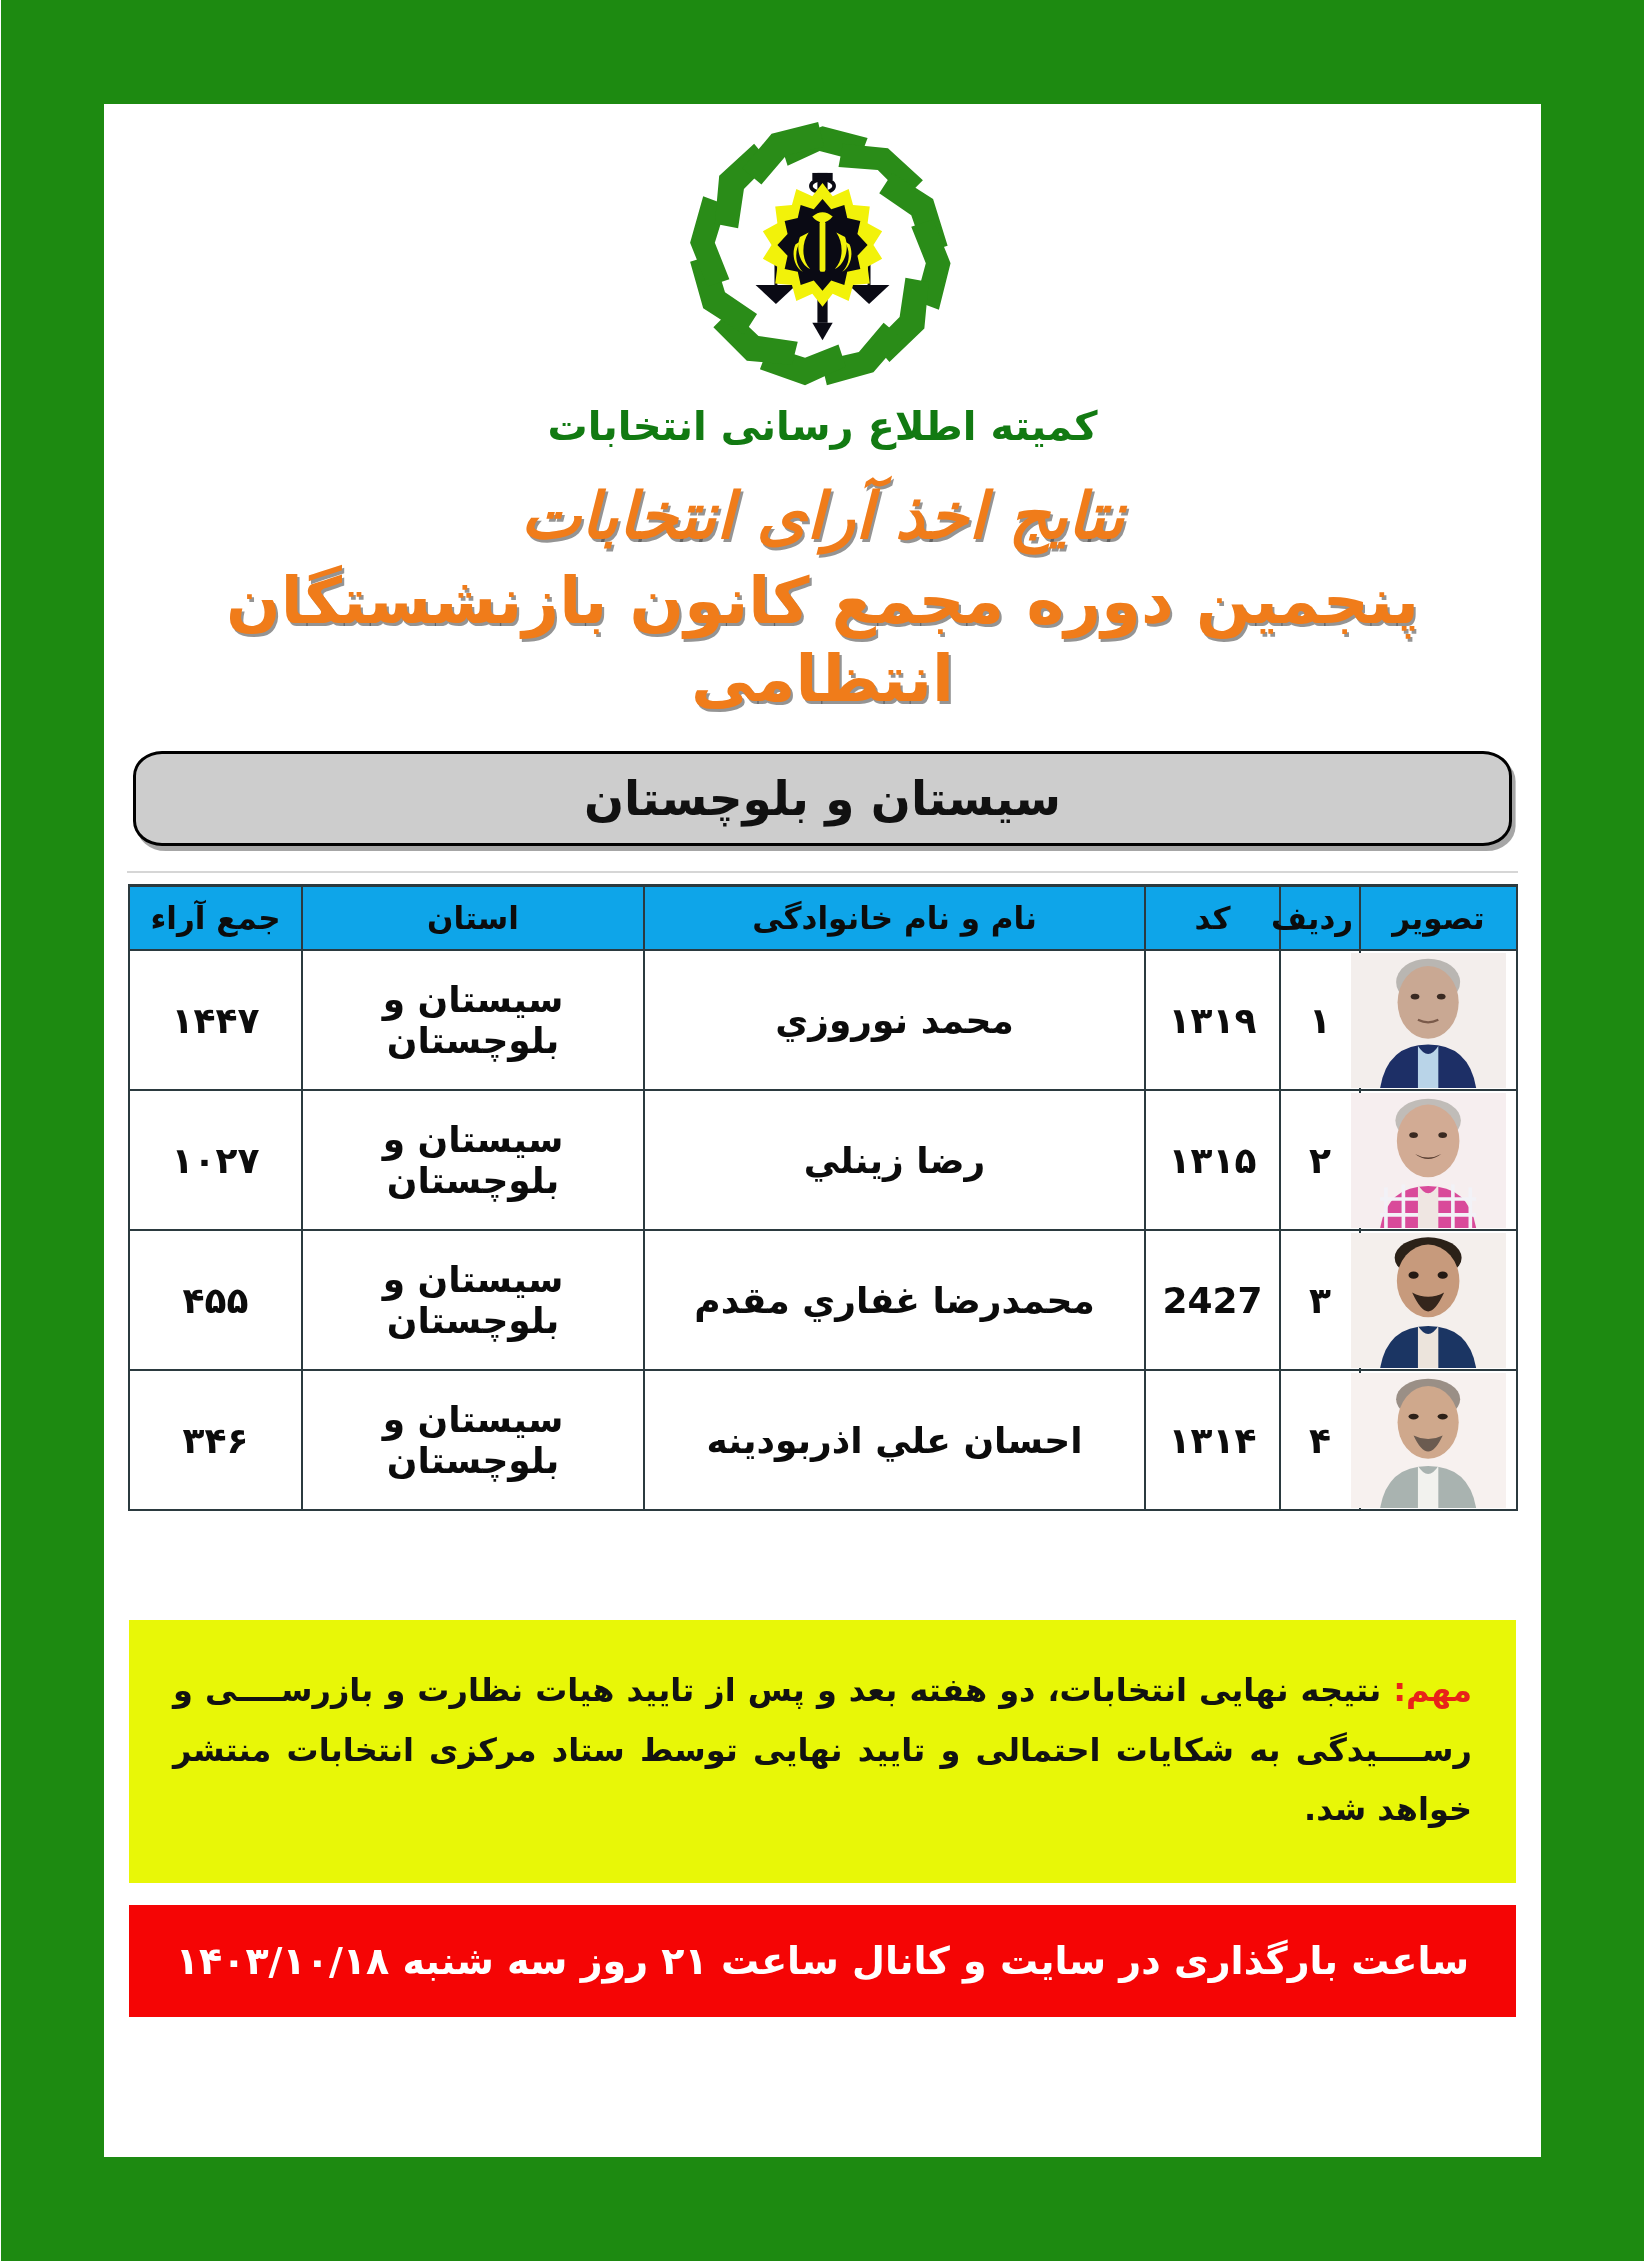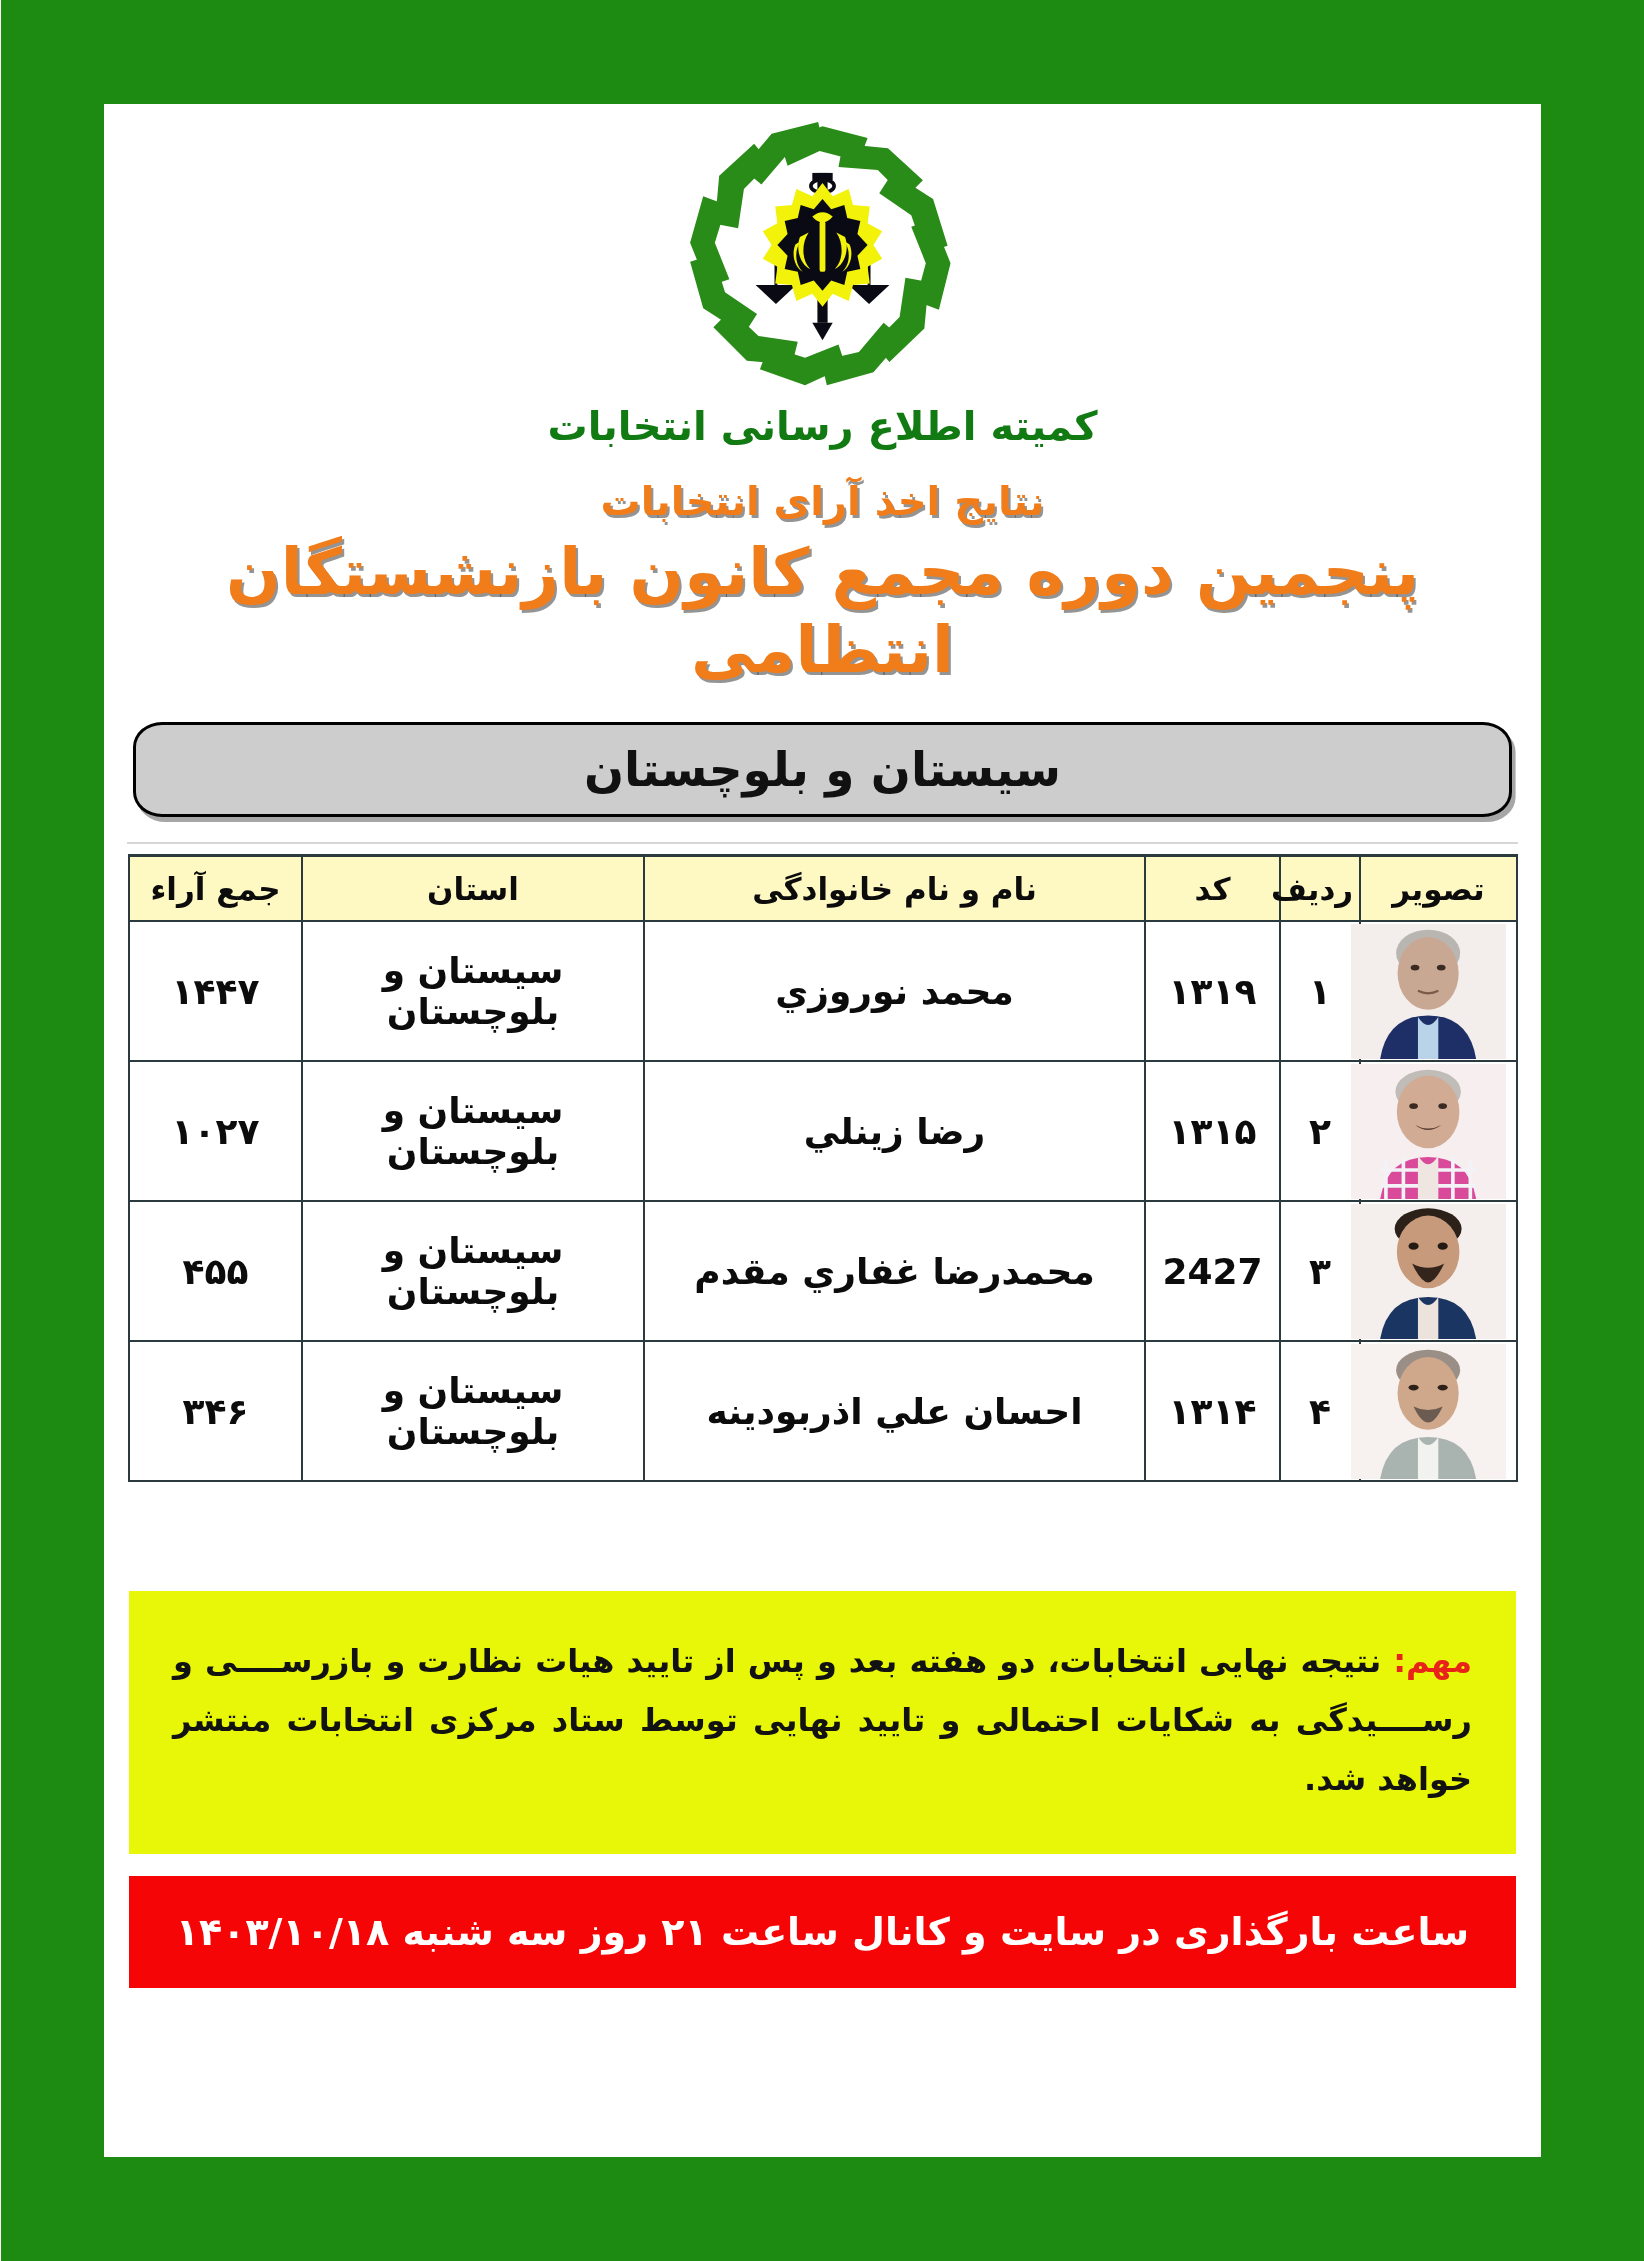--- a/index.html
+++ b/index.html
@@ -42,21 +42,21 @@
   .title-block{
     text-align:center;
     margin-top:28px;
   }
   .title-line{
     color:#f07c1a;
     font-weight:bold;
     text-shadow:2.2px 2.9px 0px rgba(60,60,60,.55);
     line-height:1.22;
   }
-  .title-line.l1{font-size:40px;}
+  .title-line.l1{font-size:64px;font-style:italic;}
   .title-line.l2{font-size:64px;margin-top:7.3px;}
 
   
   .banner-outer{
     margin:33px 29px 0 29px;
     position:relative;
   }
   .banner{
     position:relative;
     background:#cdcdcd;
@@ -86,21 +86,21 @@
   }
   table.results th,table.results td{
     border:2.2px solid #2b3a3f;
     text-align:center;
     vertical-align:middle;
     font-size:36px;
     color:#0c0c0c;
     font-weight:bold;
   }
   table.results thead th{
-    background:#fef9c3;
+    background:#0ea5e9;
     height:57px;
     padding:2.9px 5.8px;
     font-size:31px;
     border-top:3.6px solid #2b3a3f;
   }
   table.results tbody td{
     height:135px;
     padding:1.5px 10.2px;
     background:#ffffff;
   }

